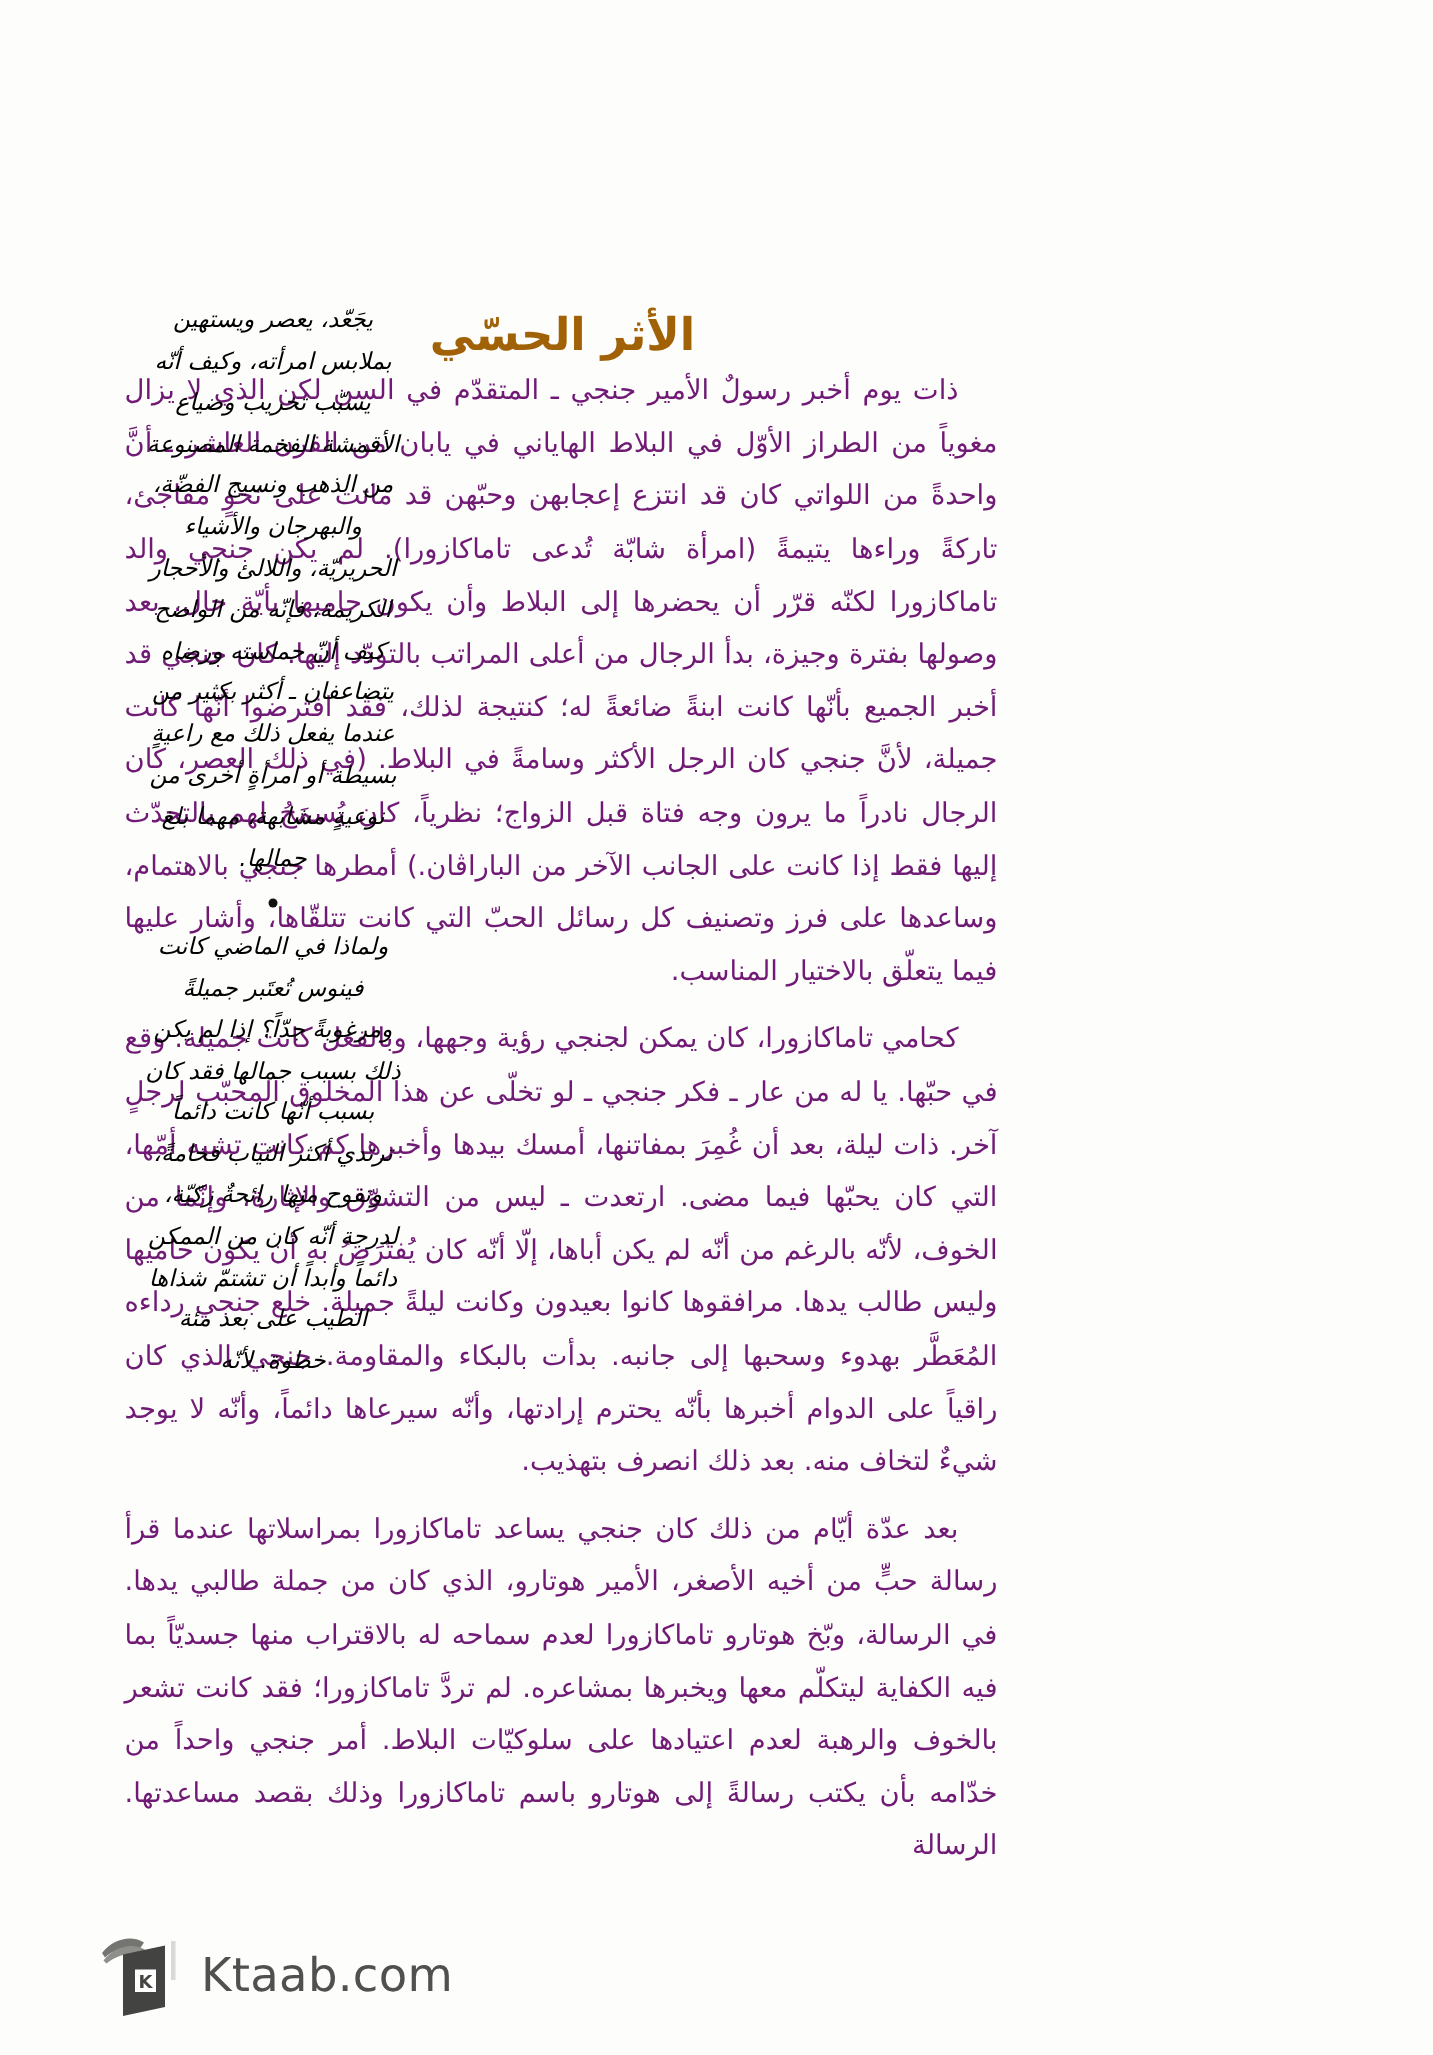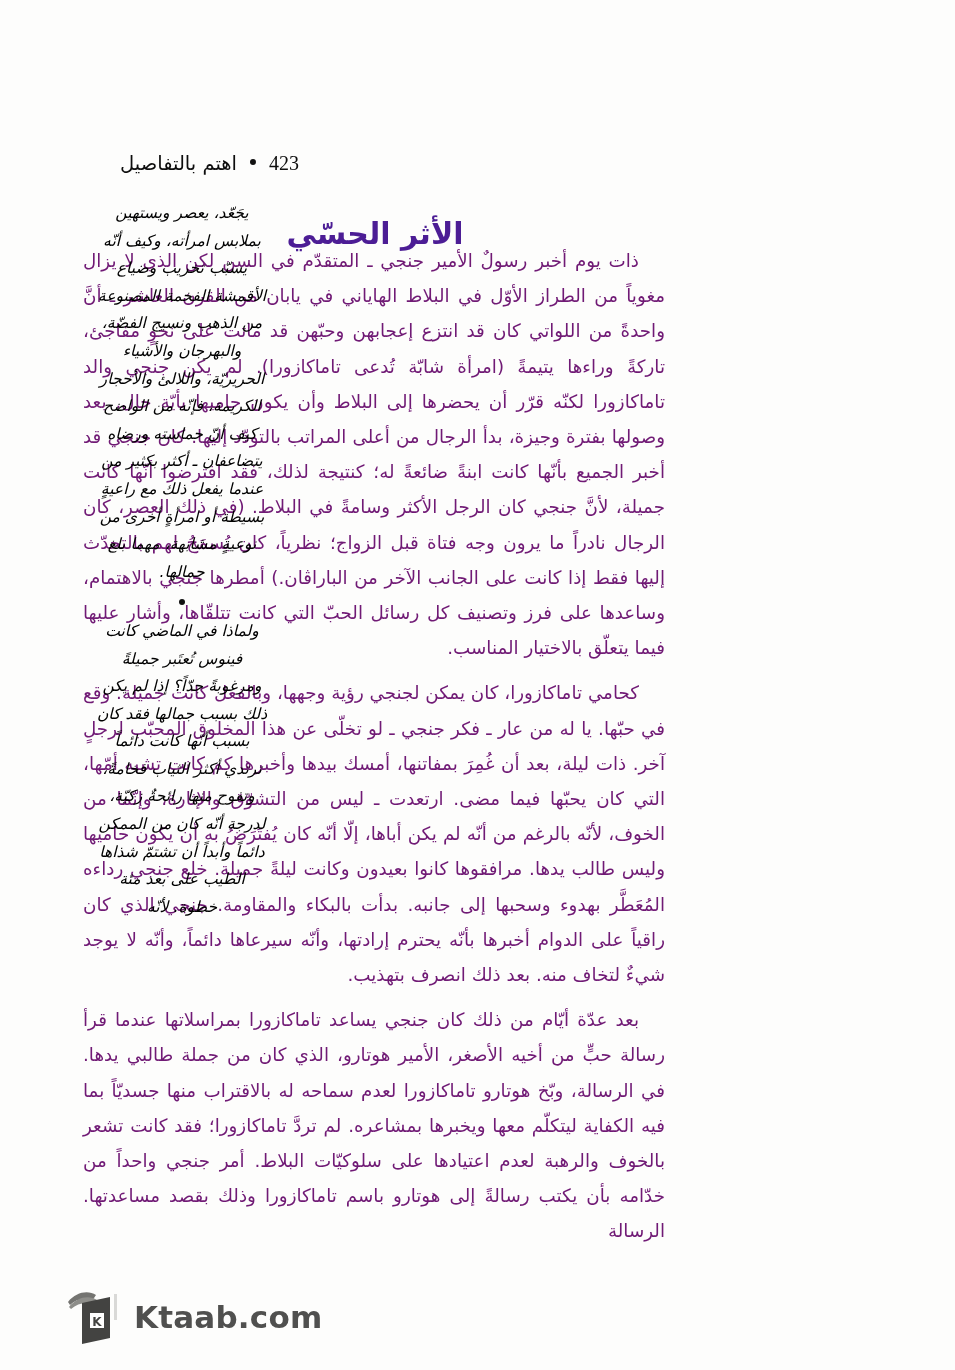--- a/index.html
+++ b/index.html
@@ -58,28 +58,28 @@
     font-family: "Liberation Serif", serif;
     font-size: 20px;
     font-weight: 400;
     color: #0d0d0d;
     direction: ltr;
   }
 
   
   .section-title {
     position: absolute;
-    top: 196px;
+    top: 186px;
     right: 290px;
     width: 580px;
     text-align: center;
     font-family: "DejaVu Sans", sans-serif;
     font-size: 30px;
     font-weight: 700;
-    color: #4c1d95;
+    color: #a16207;
     direction: rtl;
     letter-spacing: 0px;
   }
 
   
   .main-column {
     position: absolute;
     top: 243px;
     right: 290px;
     width: 582px;
@@ -142,44 +142,39 @@
   .wm-logo {
     position: relative;
     width: 56px;
     height: 62px;
     flex: 0 0 auto;
   }
   .wm-logo svg { display: block; }
   .wm-text {
     font-family: "DejaVu Sans", "Liberation Sans", sans-serif;
     font-size: 31px;
-    font-weight: 700;
+    font-weight: 400;
     color: #4a4a48;
     letter-spacing: 0.2px;
     line-height: 1;
   }
   .wm-edge {
     position: absolute;
     left: 48px;
     bottom: 28px;
     width: 3px;
     height: 26px;
     background: #d8d8d6;
   }
 </style>
 </head>
 <body>
 
 <div class="page">
 
-  <div class="running-head">
-    <span class="chapter-name">اهتم بالتفاصيل</span>
-    <span class="head-dot"></span>
-    <span class="page-number">423</span>
-  </div>
 
   <h1 class="section-title">الأثر الحسّي</h1>
 
   <div class="main-column">
     <p>ذات يوم أخبر رسولٌ الأمير جنجي ـ المتقدّم في السن لكن الذي لا يزال مغوياً من الطراز الأوّل في البلاط الهاياني في يابان من القرن العاشر ـ أنَّ واحدةً من اللواتي كان قد انتزع إعجابهن وحبّهن قد ماتت على نحوٍ مفاجئ، تاركةً وراءها يتيمةً (امرأة شابّة تُدعى تاماكازورا). لم يكن جنجي والد تاماكازورا لكنّه قرّر أن يحضرها إلى البلاط وأن يكون حاميها بأيّة حال. بعد وصولها بفترة وجيزة، بدأ الرجال من أعلى المراتب بالتودّد إليها. كان جنجي قد أخبر الجميع بأنّها كانت ابنةً ضائعةً له؛ كنتيجة لذلك، فقد افترضوا أنّها كانت جميلة، لأنَّ جنجي كان الرجل الأكثر وسامةً في البلاط. (في ذلك العصر، كان الرجال نادراً ما يرون وجه فتاة قبل الزواج؛ نظرياً، كان يُسمَحُ لهم بالتحدّث إليها فقط إذا كانت على الجانب الآخر من الباراڤان.) أمطرها جنجي بالاهتمام، وساعدها على فرز وتصنيف كل رسائل الحبّ التي كانت تتلقّاها، وأشار عليها فيما يتعلّق بالاختيار المناسب.</p>
     <p>كحامي تاماكازورا، كان يمكن لجنجي رؤية وجهها، وبالفعل كانت جميلة. وقع في حبّها. يا له من عار ـ فكر جنجي ـ لو تخلّى عن هذا المخلوق المحبّب لرجلٍ آخر. ذات ليلة، بعد أن غُمِرَ بمفاتنها، أمسك بيدها وأخبرها كم كانت تشبه أمّها، التي كان يحبّها فيما مضى. ارتعدت ـ ليس من التشوّق والإثارة، وإنّما من الخوف، لأنّه بالرغم من أنّه لم يكن أباها، إلّا أنّه كان يُفتَرَضُ به أن يكون حاميها وليس طالب يدها. مرافقوها كانوا بعيدون وكانت ليلةً جميلة. خلع جنجي رداءه المُعَطَّر بهدوء وسحبها إلى جانبه. بدأت بالبكاء والمقاومة. جنجي الذي كان راقياً على الدوام أخبرها بأنّه يحترم إرادتها، وأنّه سيرعاها دائماً، وأنّه لا يوجد شيءٌ لتخاف منه. بعد ذلك انصرف بتهذيب.</p>
     <p>بعد عدّة أيّام من ذلك كان جنجي يساعد تاماكازورا بمراسلاتها عندما قرأ رسالة حبٍّ من أخيه الأصغر، الأمير هوتارو، الذي كان من جملة طالبي يدها. في الرسالة، وبّخ هوتارو تاماكازورا لعدم سماحه له بالاقتراب منها جسديّاً بما فيه الكفاية ليتكلّم معها ويخبرها بمشاعره. لم تردَّ تاماكازورا؛ فقد كانت تشعر بالخوف والرهبة لعدم اعتيادها على سلوكيّات البلاط. أمر جنجي واحداً من خدّامه بأن يكتب رسالةً إلى هوتارو باسم تاماكازورا وذلك بقصد مساعدتها. الرسالة</p>
   </div>
 
   <aside class="margin-note">

